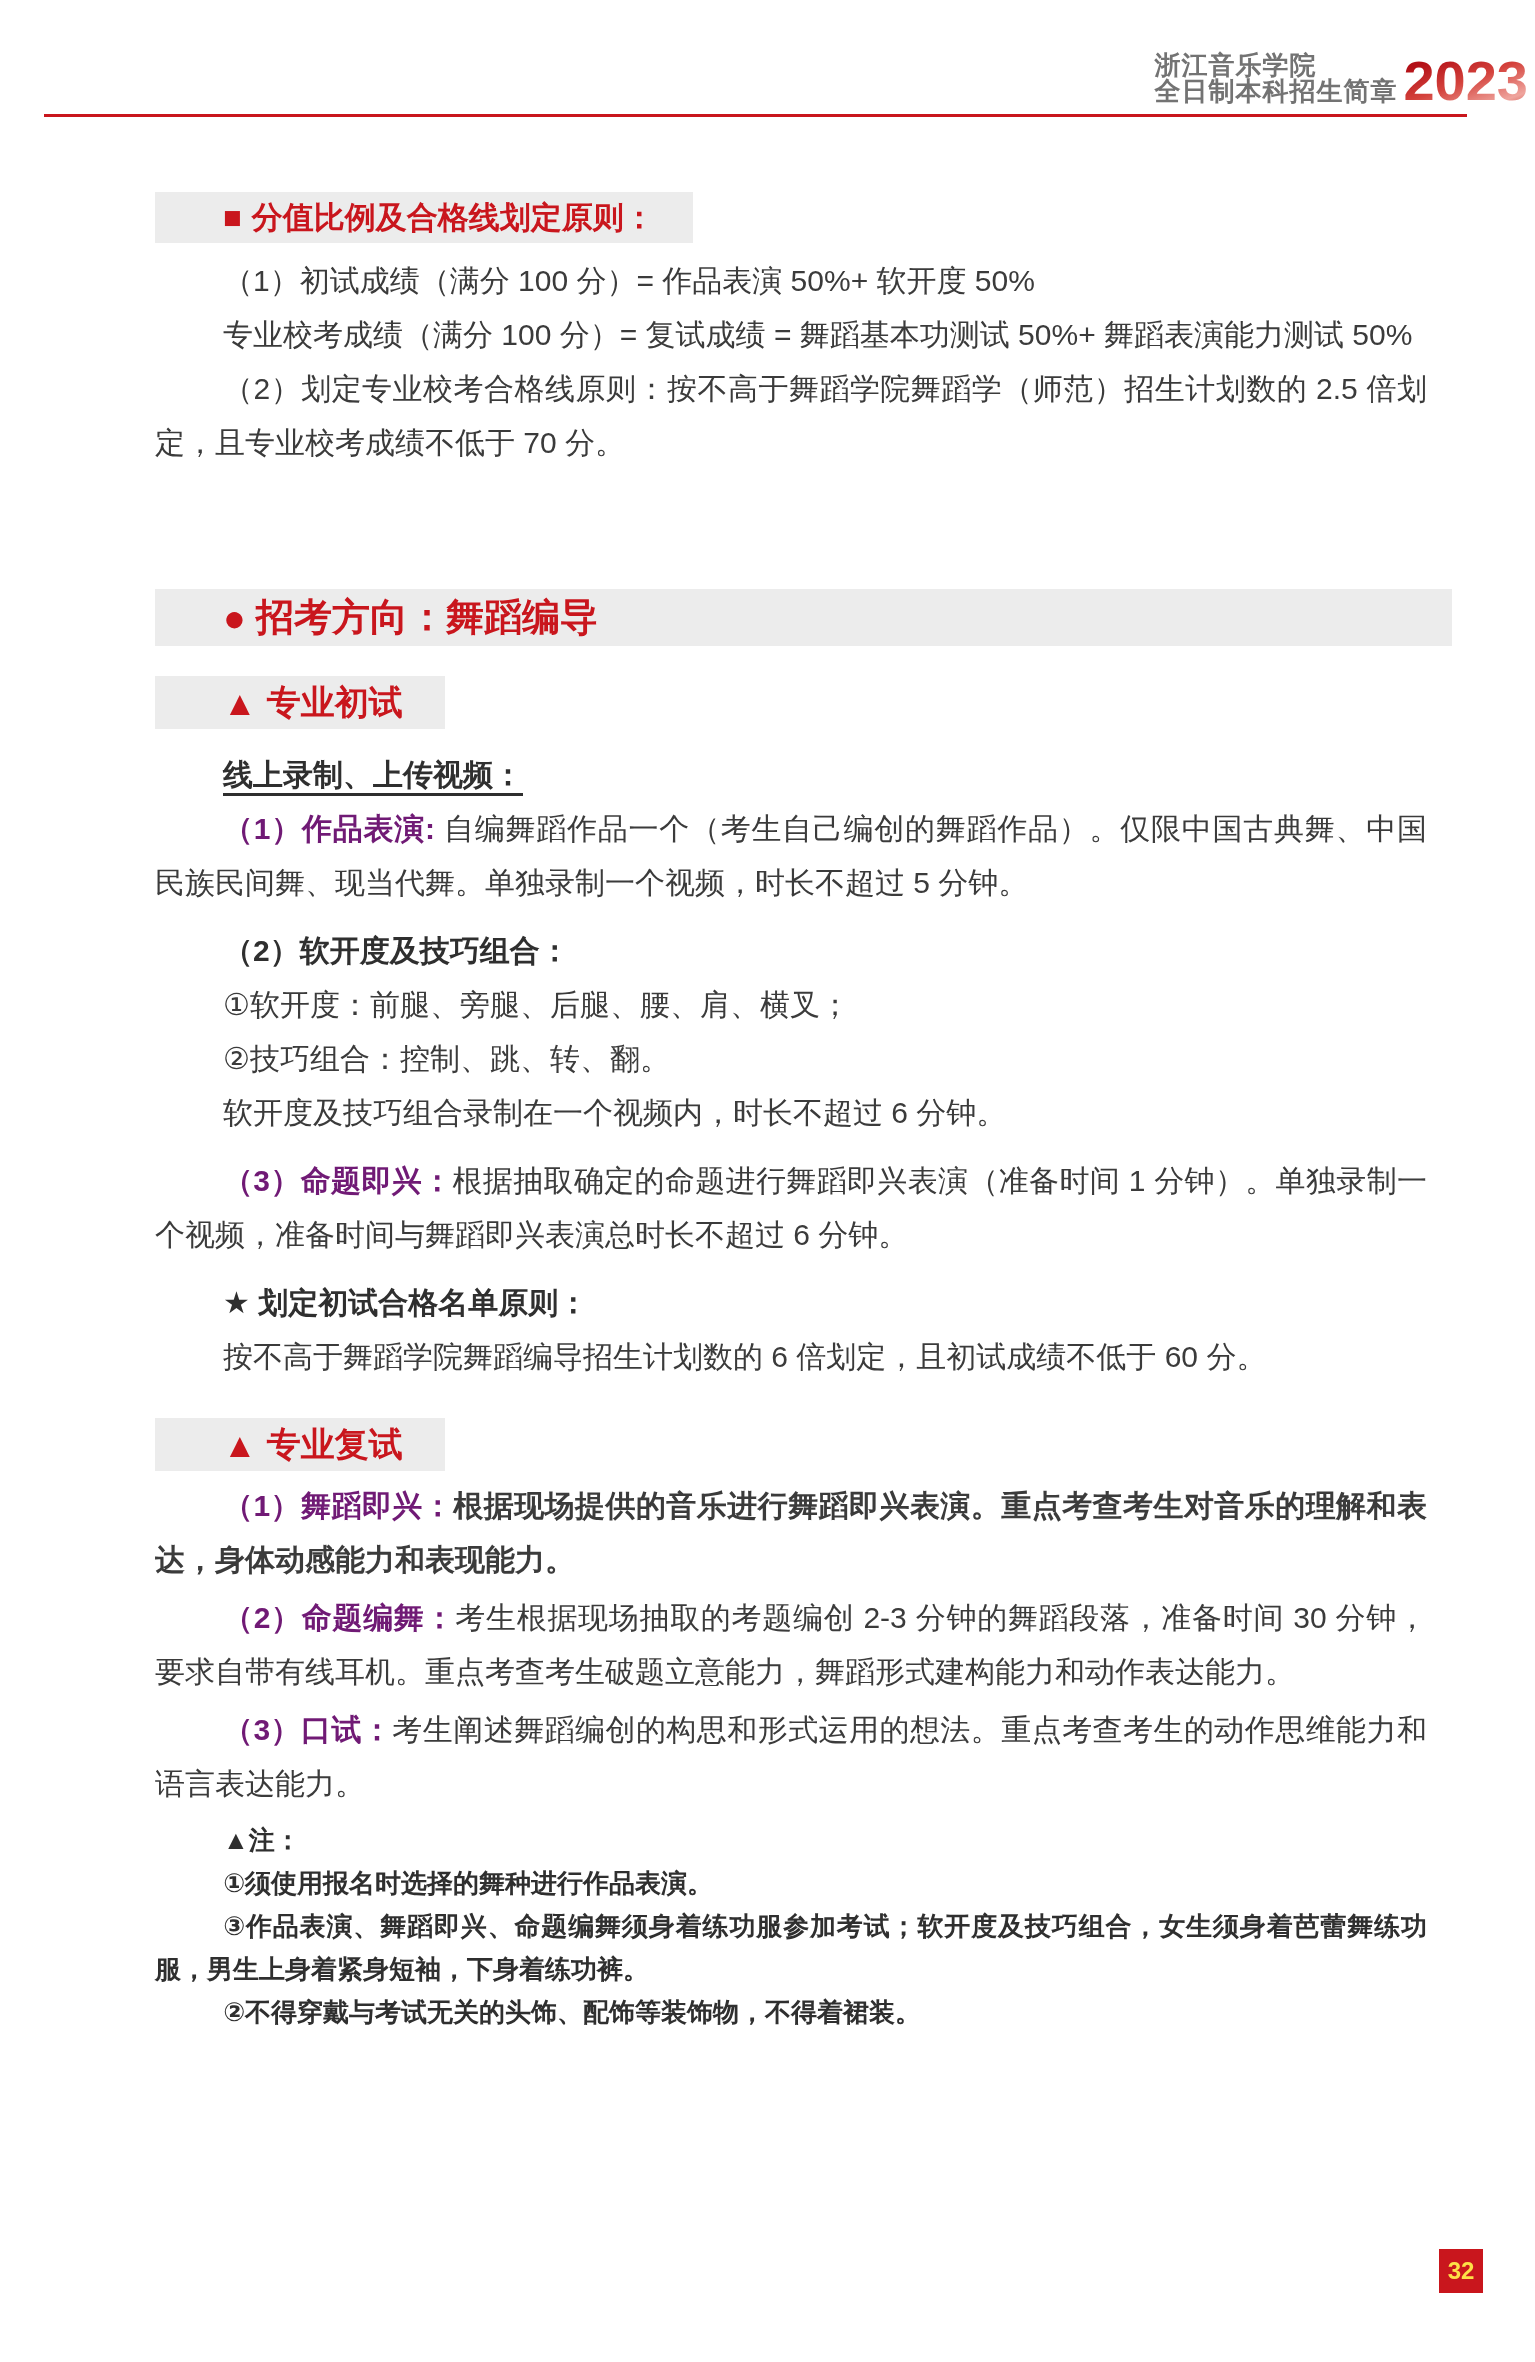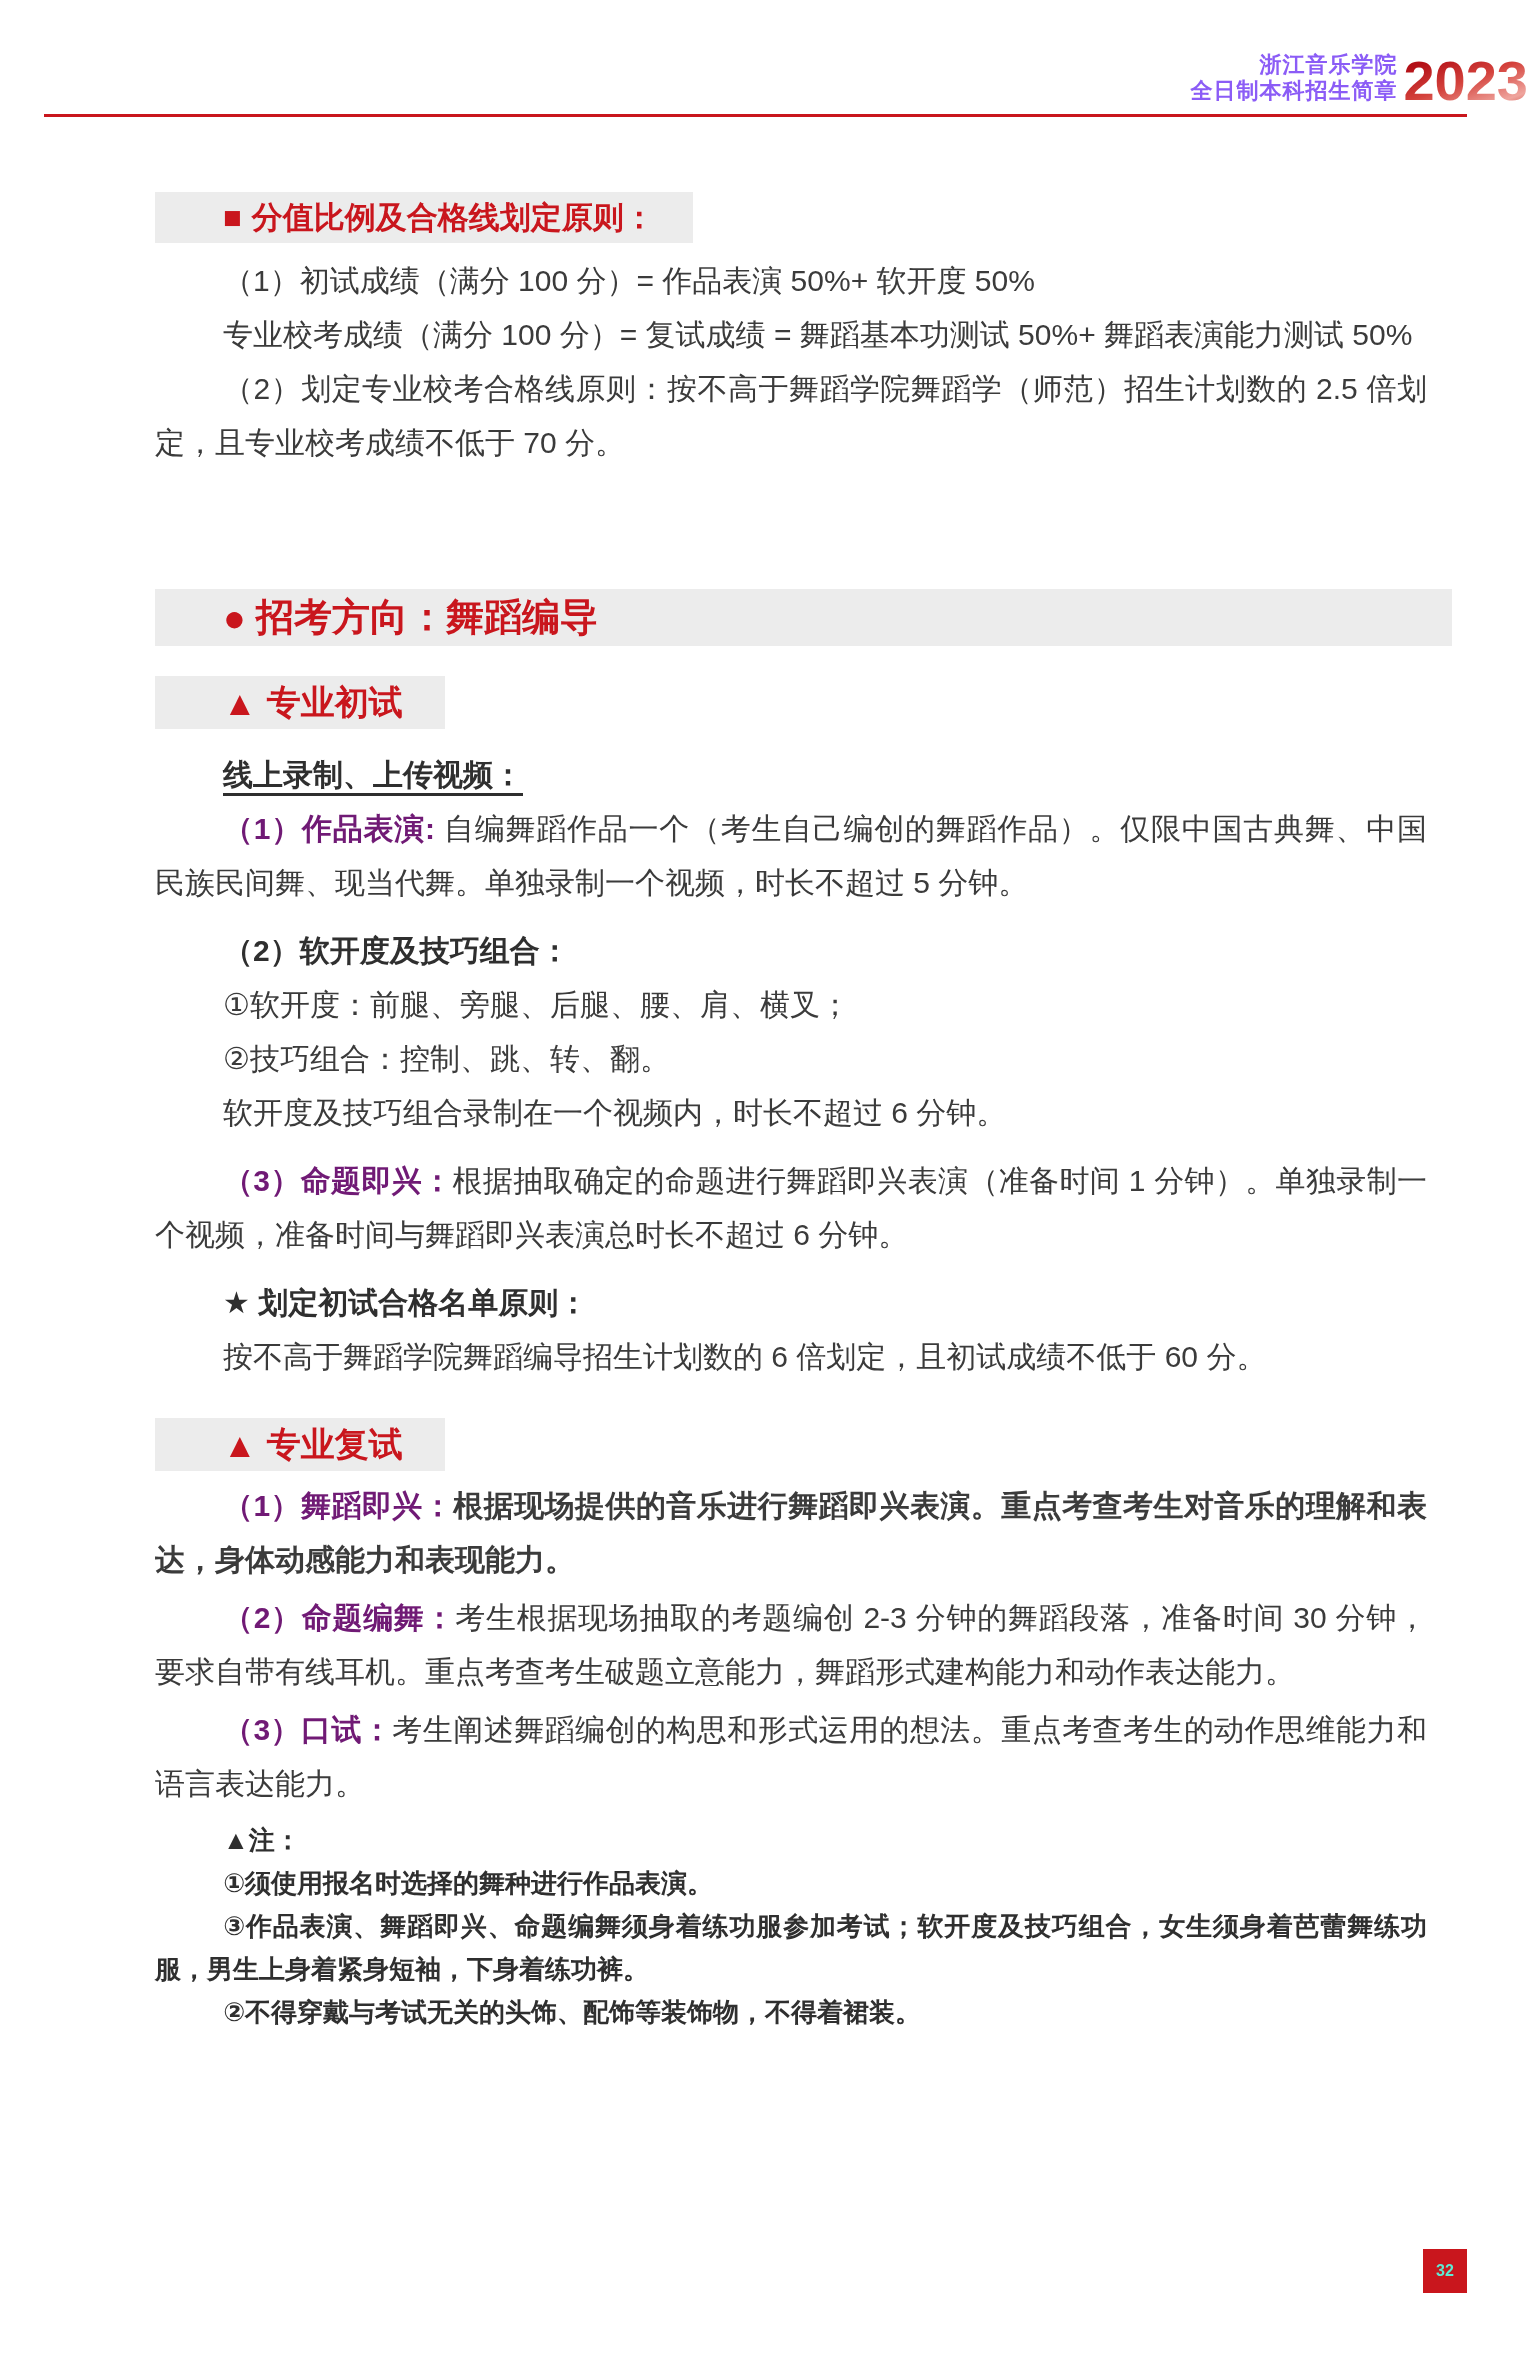--- a/index.html
+++ b/index.html
@@ -2,21 +2,21 @@
 <html><head>
 <meta charset="utf-8">
 <style>
   html,body{margin:0;padding:0;background:#fff;}
   .page{
     position:relative;width:1535px;height:2362px;background:#ffffff;
     font-family:"Liberation Sans","DejaVu Sans",sans-serif;color:#3b3b3b;overflow:hidden;
   }
   
   .header{position:absolute;top:52px;right:7px;display:flex;align-items:flex-start;gap:6px;}
-  .header-cn{color:#8b5cf6;font-weight:bold;font-size:22px;line-height:26px;text-align:right;letter-spacing:1px;}
+  .header-cn{color:#737373;font-weight:bold;font-size:26px;line-height:26px;text-align:left;letter-spacing:1px;}
   .header-year{
     font-size:56px;line-height:50px;font-weight:bold;letter-spacing:0px;margin-top:4px;
     background:linear-gradient(160deg,#b31017 15%,#d4423c 50%,#efa59e 85%,#d4544d 100%);
     -webkit-background-clip:text;background-clip:text;color:transparent;
   }
   .rule{position:absolute;top:114px;left:44px;width:1423px;height:3px;background:#c9161d;}
   
   .content{position:absolute;left:155px;top:192px;width:1297px;}
   .bar{background:#ececec;color:#c9161d;font-weight:bold;display:flex;align-items:center;box-sizing:border-box;}
   .bar .marker{margin-right:10px;line-height:1;}
@@ -32,22 +32,22 @@
   .mt14{margin-top:14px;}
   .mt8{margin-top:8px;font-weight:bold;}
   .mt4{margin-top:4px;}
   .intro{font-size:30px;font-weight:bold;line-height:54px;margin:19px 0 0 0;text-indent:68px;color:#2f2f2f;}
   .intro .u{border-bottom:3px solid #2f2f2f;padding-bottom:2px;}
   .bold-line{font-weight:bold;color:#2f2f2f;}
   .note{font-size:26px;font-weight:bold;line-height:43px;margin:0;text-align:justify;text-indent:68px;padding-right:25px;color:#2f2f2f;}
   .note-first{margin-top:8px;}
   
   .page-num{
-    position:absolute;top:2249px;right:68px;width:44px;height:44px;background:#c9161d;
-    color:#5eead4;font-size:16px;font-weight:bold;display:flex;align-items:center;justify-content:center;
+    position:absolute;top:2249px;right:52px;width:44px;height:44px;background:#c9161d;
+    color:#fde047;font-size:24px;font-weight:bold;display:flex;align-items:center;justify-content:center;
   }
 </style>
 </head>
 <body>
 
 <div class="page">
 
   <div class="header">
     <div class="header-cn">
       <div>浙江音乐学院</div>

